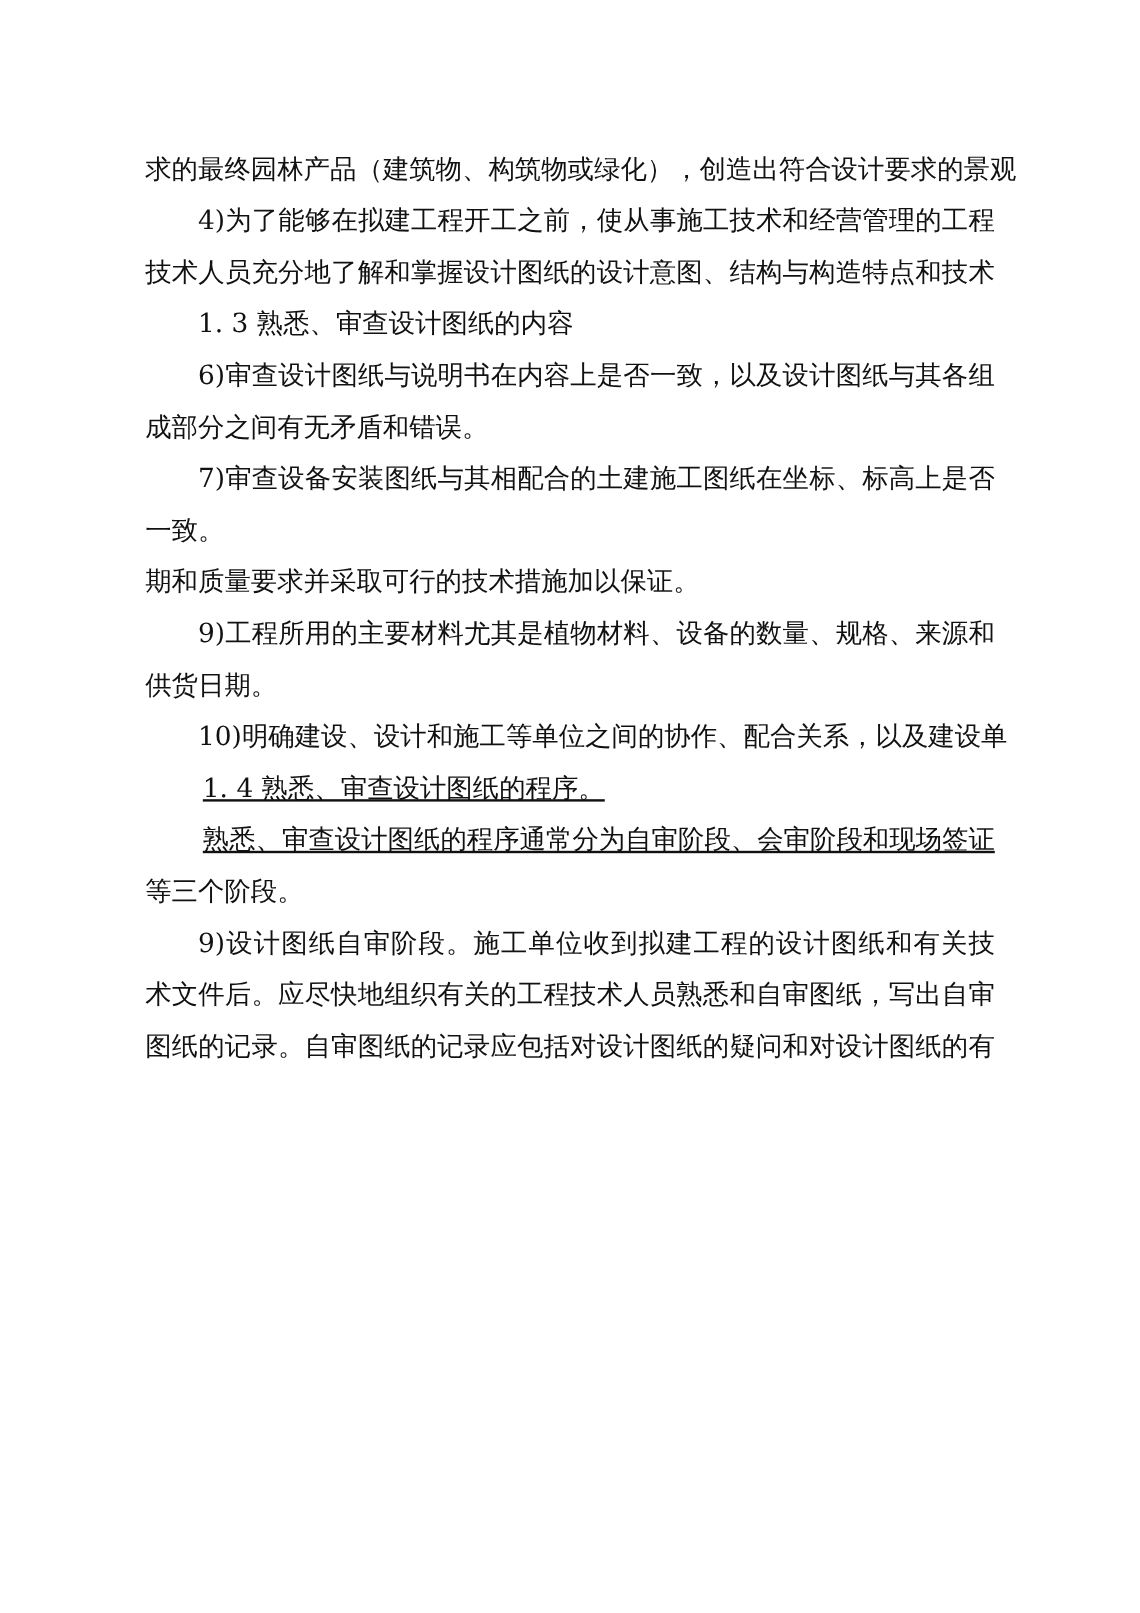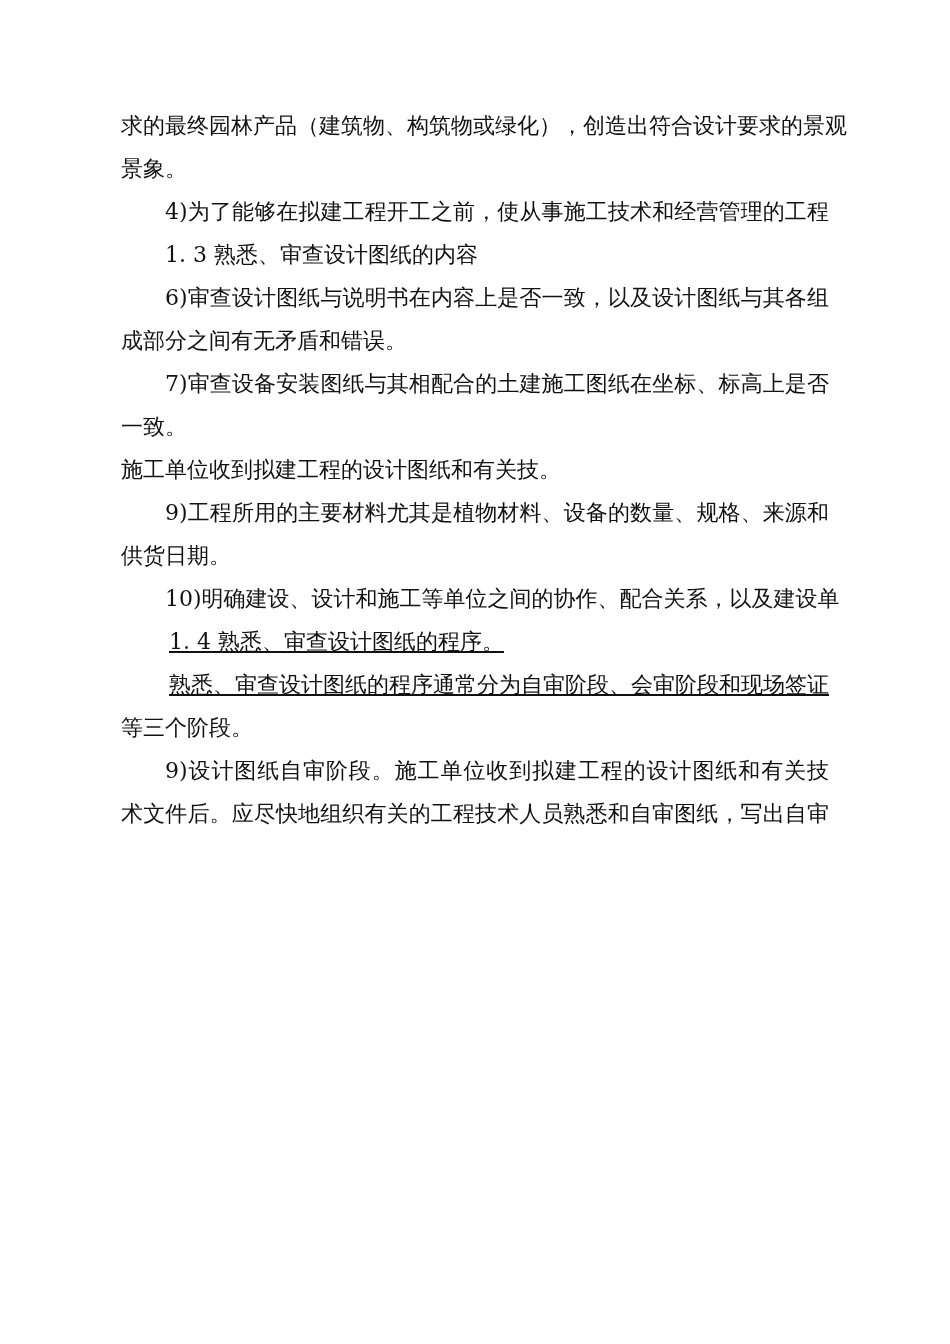--- a/index.html
+++ b/index.html
@@ -11,21 +11,21 @@
       width: 950px;
       height: 1344px;
       position: relative;
       overflow: hidden;
       font-family: "DejaVu Serif", "Liberation Serif", serif;
       color: #111111;
     }
     .page {
       position: absolute;
       left: 121px;
-      top: 104px;
+      top: 120px;
       width: 708px;
     }
     .line {
       font-size: 22px;
       line-height: 43px;
       height: 43px;
       white-space: nowrap;
       text-align: justify;
       text-align-last: justify;
       letter-spacing: 0px;
@@ -39,29 +39,30 @@
     .indent-h {
       padding-left: 48px;
       text-decoration: underline;
     }
   </style>
 </head>
 <body>
 
 <div class="page">
   <div class="line">求的最终园林产品（建筑物、构筑物或绿化），创造出符合设计要求的景观</div>
-  <div class="line last">景象。</div>
   <div class="line indent">4)为了能够在拟建工程开工之前，使从事施工技术和经营管理的工程</div>
+  <div class="line">技术人员充分地了解和掌握设计图纸的设计意图、结构与构造特点和技术</div>
   <div class="line indent last">1. 3 熟悉、审查设计图纸的内容</div>
   <div class="line indent">6)审查设计图纸与说明书在内容上是否一致，以及设计图纸与其各组</div>
   <div class="line last">成部分之间有无矛盾和错误。</div>
   <div class="line indent">7)审查设备安装图纸与其相配合的土建施工图纸在坐标、标高上是否</div>
   <div class="line last">一致。</div>
-  <div class="line last">施工单位收到拟建工程的设计图纸和有关技。</div>
+  <div class="line last">期和质量要求并采取可行的技术措施加以保证。</div>
   <div class="line indent">9)工程所用的主要材料尤其是植物材料、设备的数量、规格、来源和</div>
   <div class="line last">供货日期。</div>
   <div class="line indent">10)明确建设、设计和施工等单位之间的协作、配合关系，以及建设单</div>
   <div class="line indent-h last">1. 4 熟悉、审查设计图纸的程序。</div>
   <div class="line indent-h">熟悉、审查设计图纸的程序通常分为自审阶段、会审阶段和现场签证</div>
   <div class="line last">等三个阶段。</div>
   <div class="line indent">9)设计图纸自审阶段。施工单位收到拟建工程的设计图纸和有关技</div>
   <div class="line">术文件后。应尽快地组织有关的工程技术人员熟悉和自审图纸，写出自审</div>
+  <div class="line">图纸的记录。自审图纸的记录应包括对设计图纸的疑问和对设计图纸的有</div>
 </div>
 
 </body></html>

